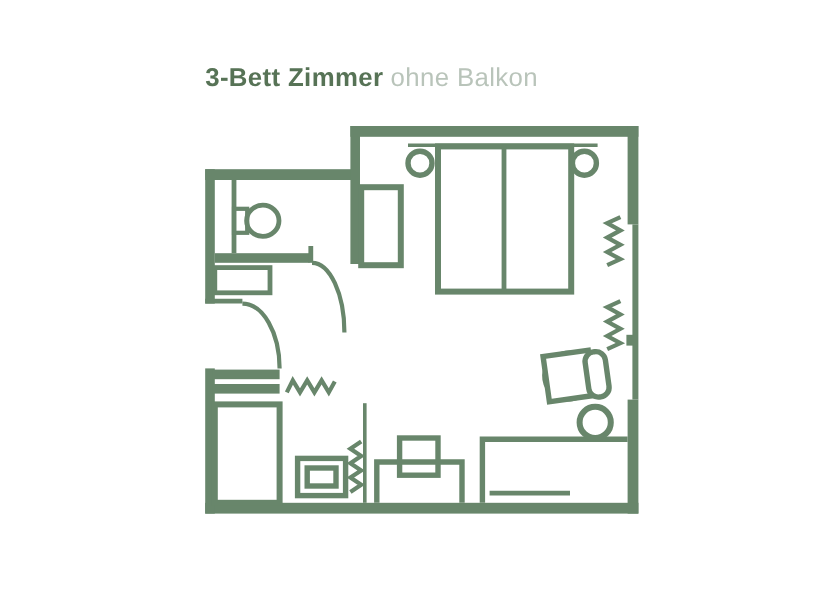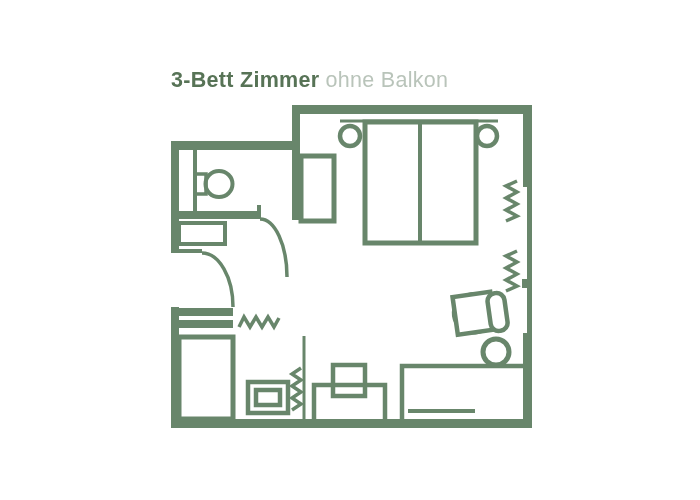--- a/index.html
+++ b/index.html
@@ -9,21 +9,21 @@
     --page-bg:#ffffff;
   }
   html,body{margin:0;padding:0;}
   body{
     width:700px;height:500px;
     background:var(--page-bg);
     font-family:"Liberation Sans", sans-serif;
     position:relative;overflow:hidden;
   }
   .title-row{
-    position:absolute;left:171px;top:68px;
+    position:absolute;left:171px;top:53px;
     font-size:21.5px;letter-spacing:.3px;white-space:nowrap;
   }
   .title-bold{font-weight:bold;color:var(--title-green);}
   .title-light{font-weight:300;color:var(--subtitle-green);margin-left:6px;}
   svg{position:absolute;left:0;top:0;}
   .wall{fill:var(--plan-green);stroke:none;}
   .ln{stroke:var(--plan-green);fill:none;stroke-linecap:butt;}
   .w5{stroke-width:5;}
   .w45{stroke-width:4.5;}
   .w4{stroke-width:4;}

